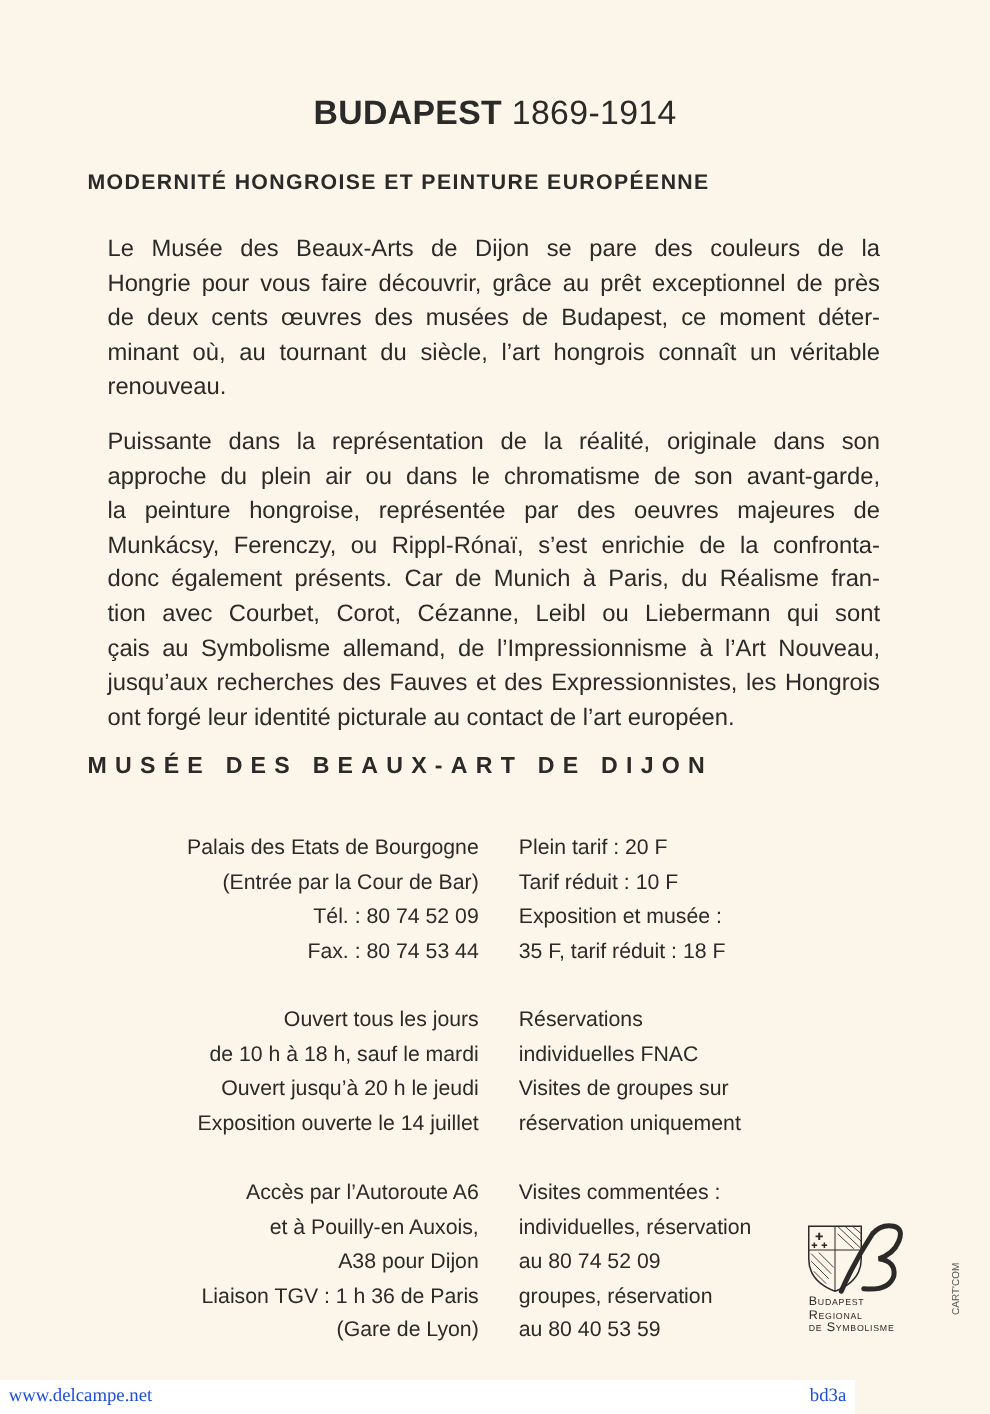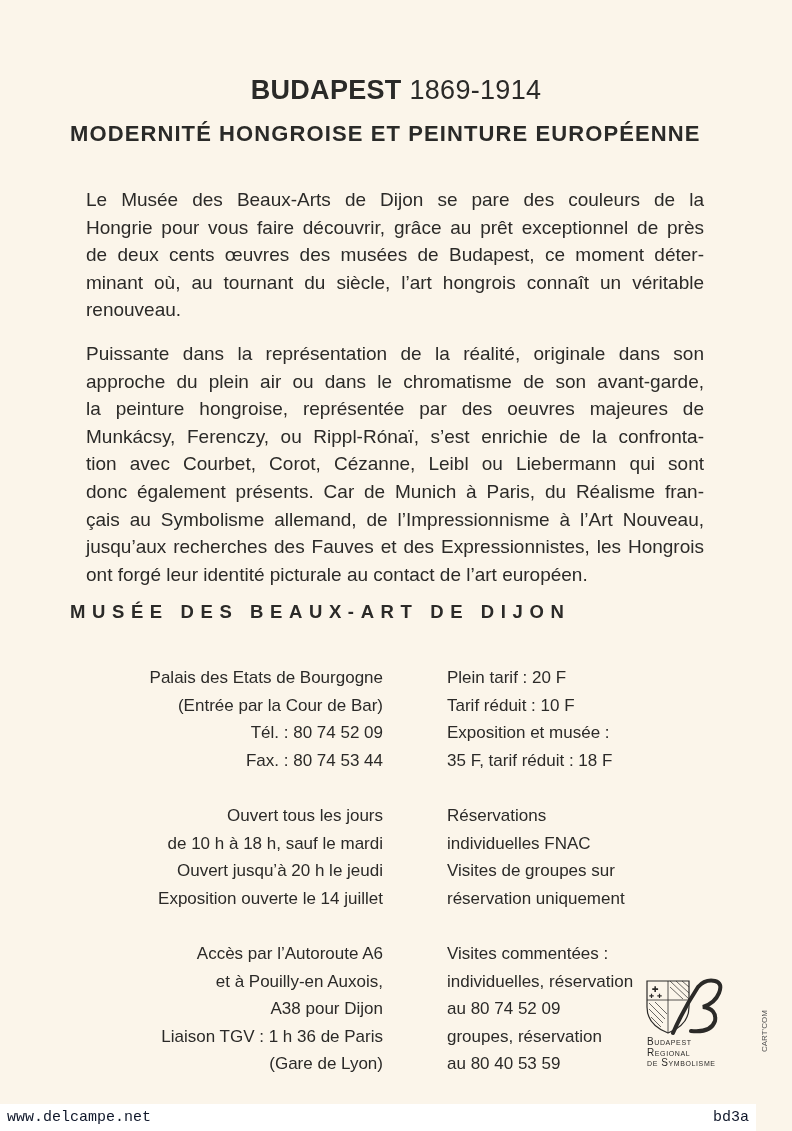--- a/index.html
+++ b/index.html
@@ -9,56 +9,56 @@
     font-family:"Liberation Sans", "DejaVu Sans", sans-serif;
     color:#2b2a28;
   }
   .page { position:absolute; left:0; top:0; width:792px; height:943px; background:#fbf5ea; }
   .title {
     position:absolute; top:75px; left:0; width:792px; text-align:center;
     font-size:27px; font-weight:bold; letter-spacing:0.3px; color:#2a2a28;
   }
   .title .years { font-weight:normal; }
   .subtitle {
-    position:absolute; top:121px; left:70px; width:650px; text-align:left;
-    font-size:22px; font-weight:bold; letter-spacing:1.1px; color:#2a2a28; white-space:nowrap;
+    position:absolute; top:136px; left:70px; width:650px; text-align:left;
+    font-size:17px; font-weight:bold; letter-spacing:1.1px; color:#2a2a28; white-space:nowrap;
   }
   .body-text {
     position:absolute; top:170px; left:70px; width:650px;
     font-size:19px; line-height:27.6px; color:#2b2a28;
   }
   .body-text p { margin:16px; text-align:justify; }
   .line { display:block; white-space:nowrap; text-align:justify; text-align-last:justify; }
   .line.last { text-align-last:left; }
   .museum-heading {
     position:absolute; top:601px; left:70px; width:660px;
     font-size:18.5px; font-weight:bold; letter-spacing:6.6px; color:#2b2a28; white-space:nowrap;
   }
   .info-left, .info-right {
-    position:absolute; font-size:17px; line-height:27.6px; color:#2b2a28; white-space:nowrap;margin-left:32px;
+    position:absolute; font-size:17px; line-height:27.6px; color:#2b2a28; white-space:nowrap;
   }
   .info-left { right:409px; text-align:right; }
   .info-right { left:415px; text-align:left; }
   .block1 { top:664px; }
   .block2 { top:802px; }
   .block3 { top:940px; }
   .logo {
     position:absolute; left:643px; top:975px; width:115px; height:100px;
   }
   .logo-text {
     position:absolute; left:647px; top:1037px; font-size:10px; line-height:10.5px;
     letter-spacing:0.6px; color:#2b2a28; font-variant:small-caps;
   }
   .cartcom {
     position:absolute; left:760px; top:1052px; font-size:8px; color:#555;
     transform:rotate(-90deg); transform-origin:left top; white-space:nowrap;
   }
   .footer {
-    position:absolute; left:0; top:1104px; width:756px; height:27px; background:#ffffff;
-    font-family:Liberation Mono, monospace; font-size:15px; color:#0f172a;
+    position:absolute; left:0; top:1104px; width:684px; height:27px; background:#ffffff;
+    font-family:Liberation Serif, serif; font-size:15px; color:#1d4ed8;
   }
   .footer .left { position:absolute; left:7px; top:5px; }
   .footer .right { position:absolute; right:7px; top:5px; }
 </style>
 </head>
 <body>
 
 <div class="page">
 
   <div class="title">
@@ -74,22 +74,22 @@
       <span class="line">Hongrie pour vous faire découvrir, grâce au prêt exceptionnel de près</span>
       <span class="line">de deux cents œuvres des musées de Budapest, ce moment déter-</span>
       <span class="line">minant où, au tournant du siècle, l’art hongrois connaît un véritable</span>
       <span class="line last">renouveau.</span>
     </p>
     <p>
       <span class="line">Puissante dans la représentation de la réalité, originale dans son</span>
       <span class="line">approche du plein air ou dans le chromatisme de son avant-garde,</span>
       <span class="line">la peinture hongroise, représentée par des oeuvres majeures de</span>
       <span class="line">Munkácsy, Ferenczy, ou Rippl-Rónaï, s’est enrichie de la confronta-</span>
+      <span class="line">donc également présents. Car de Munich à Paris, du Réalisme fran-</span>
       <span class="line">tion avec Courbet, Corot, Cézanne, Leibl ou Liebermann qui sont</span>
-      <span class="line">donc également présents. Car de Munich à Paris, du Réalisme fran-</span>
       <span class="line">çais au Symbolisme allemand, de l’Impressionnisme à l’Art Nouveau,</span>
       <span class="line">jusqu’aux recherches des Fauves et des Expressionnistes, les Hongrois</span>
       <span class="line last">ont forgé leur identité picturale au contact de l’art européen.</span>
     </p>
   </div>
 
   <div class="museum-heading">MUSÉE DES BEAUX-ART DE DIJON</div>
 
   <div class="info-left block1">
     <div>Palais des Etats de Bourgogne</div>

